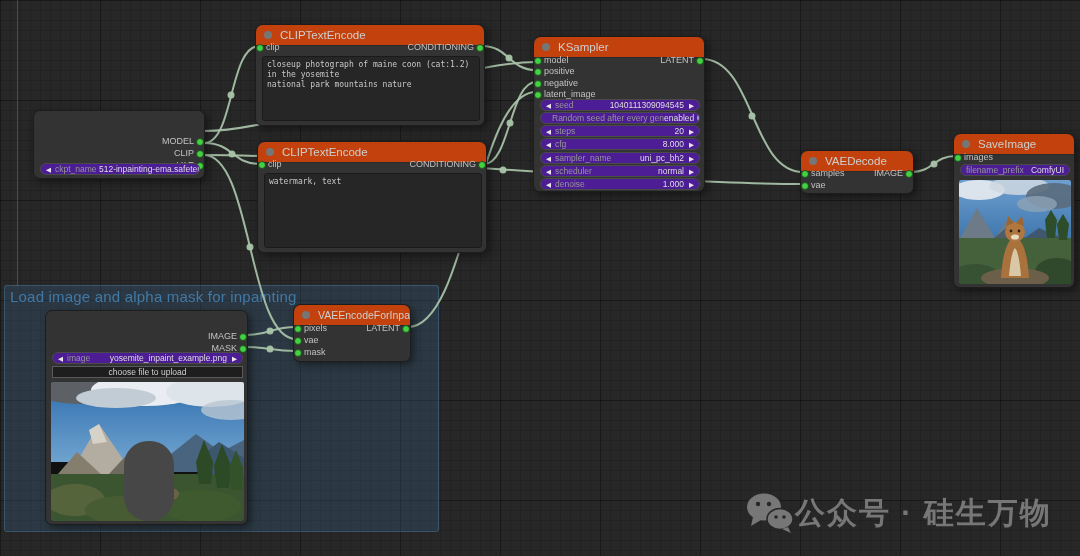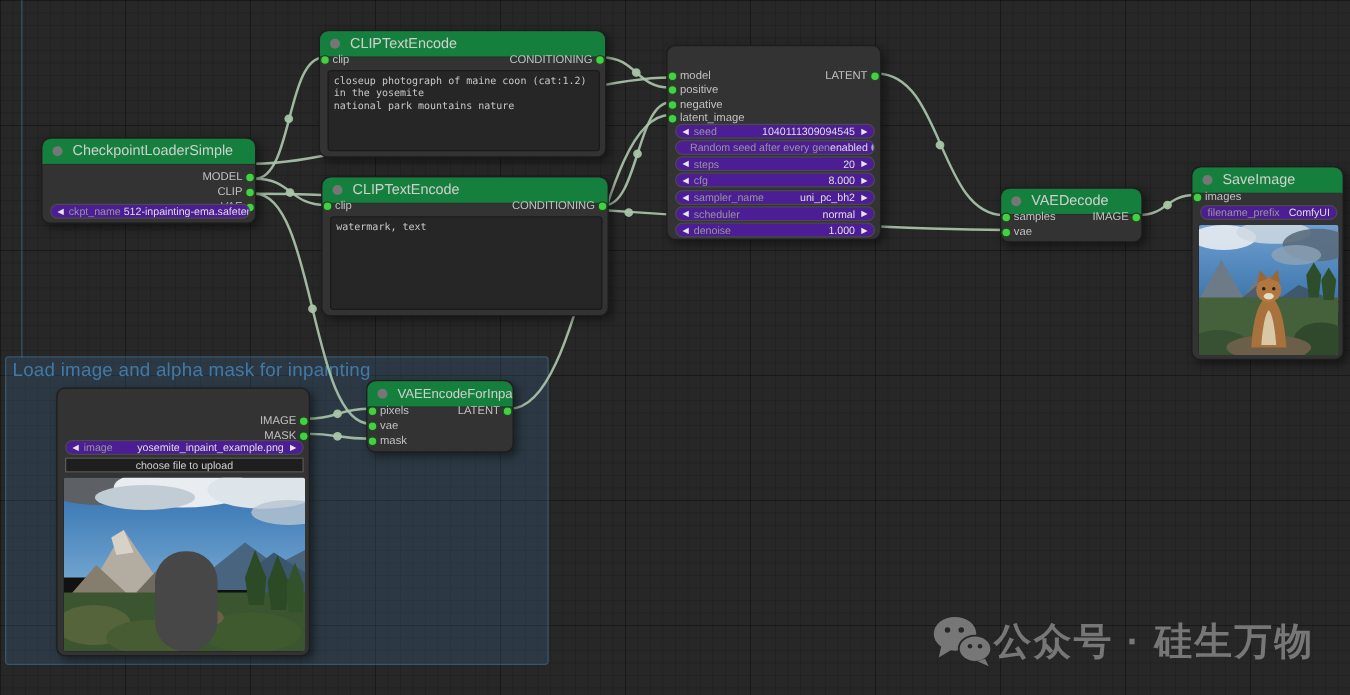--- a/index.html
+++ b/index.html
@@ -20,21 +20,21 @@
   .group{position:absolute;left:4px;top:285px;width:433px;height:245px;
     background:rgba(62,118,165,.24);border:1px solid rgba(80,140,190,.35);border-radius:3px;z-index:0;}
   .group-title{position:absolute;left:5px;top:2px;font-size:15px;color:#4179a6;letter-spacing:.2px;}
   
   #wires{position:absolute;left:0;top:0;z-index:1;pointer-events:none;}
   #wires path{fill:none;stroke:#a9c4a9;stroke-width:2;opacity:.92;}
   #wires circle{fill:#a9c4a9;opacity:.95;}
   
   .node{position:absolute;background:#333333;border:1px solid #1d1d1d;border-radius:7px;
     box-shadow:3px 3px 8px rgba(0,0,0,.45);z-index:2;box-sizing:border-box;}
-  .ntitle{position:absolute;left:0;top:0;right:0;height:20px;background:#15803d;
+  .ntitle{position:absolute;left:0;top:0;right:0;height:20px;background:#c2410c;
     border-radius:7px 7px 0 0;border-bottom:1px solid #2a2a2a;
     font-size:11.5px;color:#cfcfcf;line-height:20px;padding-left:24px;white-space:nowrap;overflow:hidden;}
   .tdot{position:absolute;left:8px;top:6px;width:8px;height:8px;border-radius:50%;background:#767676;}
   .port{position:absolute;height:11px;font-size:9px;color:#c2c2c2;line-height:11px;white-space:nowrap;}
   .port.in{left:10px;}
   .port.out{right:10px;text-align:right;}
   .pdot{position:absolute;top:1.5px;width:8px;height:8px;border-radius:50%;
     background:#43d043;border:1px solid #1e4a1e;box-sizing:border-box;}
   .pdot.l{left:-10px;} .pdot.r{right:-10px;}
   .pill{position:absolute;height:12px;background:#4c1d95;border:1px solid #4a4a4a;border-radius:7px;
@@ -88,21 +88,20 @@
       <circle cx="509" cy="58" r="3.5"></circle>
     <circle cx="510" cy="123" r="3.5"></circle>
       <circle cx="752" cy="116" r="3.5"></circle>
     <circle cx="934" cy="164" r="3.5"></circle>
       <circle cx="270" cy="331" r="3.5"></circle>
     <circle cx="270" cy="349" r="3.5"></circle>
       <circle cx="472" cy="210" r="3.5"></circle>
   </svg>
 
   <div class="node" style="left:33px;top:110px;width:172px;height:69px;">
-    <div class="ntitle"><span class="tdot"></span><span>CheckpointLoaderSimple</span></div>
     <div class="port out" style="top:25px;"><span>MODEL</span><span class="pdot r"></span></div>
     <div class="port out" style="top:37px;"><span>CLIP</span><span class="pdot r"></span></div>
     <div class="port out" style="top:49px;"><span>VAE</span><span class="pdot r"></span></div>
     <div class="pill" style="left:6px;top:52px;width:160px;">
       <span class="arr left">◀</span>
       <span class="lab">ckpt_name</span>&nbsp;
       <span style="color:#dedede;">512-inpainting-ema.safetensors</span>
       
     </div>
   </div>
@@ -116,20 +115,21 @@
   </div>
 
   <div class="node" style="left:257px;top:141px;width:230px;height:112px;">
     <div class="ntitle"><span class="tdot"></span><span>CLIPTextEncode</span></div>
     <div class="port in" style="top:17px;"><span class="pdot l"></span><span>clip</span></div>
     <div class="port out" style="top:17px;"><span>CONDITIONING</span><span class="pdot r"></span></div>
     <div class="ta" style="left:6px;top:31px;width:218px;height:75px;">watermark, text</div>
   </div>
 
   <div class="node" style="left:533px;top:36px;width:172px;height:156px;">
+    <div class="ntitle"><span class="tdot"></span><span>KSampler</span></div>
     <div class="port in" style="top:18px;"><span class="pdot l"></span><span>model</span></div>
     <div class="port in" style="top:29px;"><span class="pdot l"></span><span>positive</span></div>
     <div class="port in" style="top:41px;"><span class="pdot l"></span><span>negative</span></div>
     <div class="port in" style="top:52px;"><span class="pdot l"></span><span>latent_image</span></div>
     <div class="port out" style="top:18px;"><span>LATENT</span><span class="pdot r"></span></div>
 
     <div class="pill" style="left:6px;top:62px;width:160px;">
       <span class="arr left">◀</span>
       <span class="lab">seed</span>
       <span class="val">1040111309094545</span>

